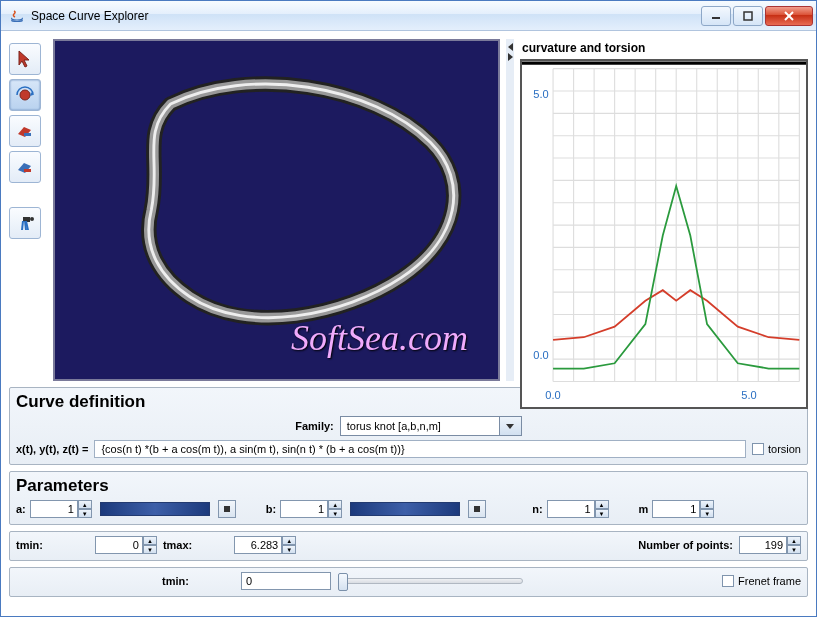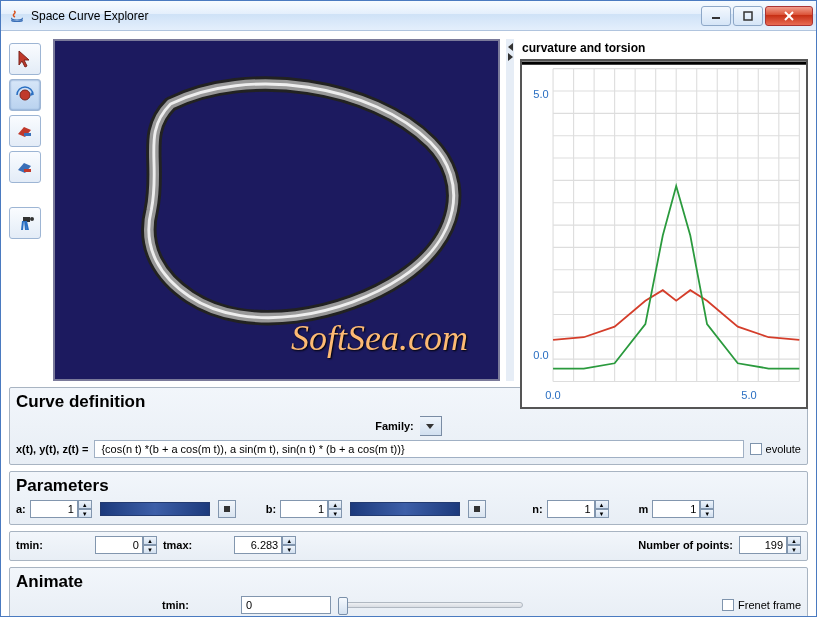--- a/index.html
+++ b/index.html
@@ -49,21 +49,21 @@
     overflow: hidden;
   }
   .viewport svg { width: 100%; height: 100%; }
   .watermark {
     position: absolute;
     right: 30px;
     bottom: 20px;
     font-family: "Monotype Corsiva", cursive, serif;
     font-style: italic;
     font-size: 36px;
-    color: #fdba74;
+    color: #f0abfc;
     text-shadow: 1px 1px 2px #000;
     pointer-events: none;
   }
 
   .splitter { width:8px; background:#e6edf6; display:flex; flex-direction:column; align-items:center; justify-content:flex-start; gap:2px; padding-top:4px;}
   .split-arrow { width:0;height:0;border-top:4px solid transparent;border-bottom:4px solid transparent; }
   .split-arrow.left{border-right:5px solid #333;}
   .split-arrow.right{border-left:5px solid #333;}
 
   .chart-panel { width: 288px; display:flex; flex-direction:column; }
@@ -249,33 +249,34 @@
           </svg>
       </div>
     </div>
   </div>
 
   <div class="section">
     <div class="section-title">Curve definition</div>
     <div class="row center">
       <label class="lbl bold">Family:</label>
       <div class="combo">
+        <div class="combo-field">torus knot [a,b,n,m]</div>
         <div class="combo-btn">
             <div class="tri-down"></div>
           </div>
       </div>
     </div>
     <div class="formula-row">
       <label class="lbl bold">x(t), y(t), z(t) =</label>
       <div class="formula-input">
           <span>{cos(n t) *(b + a cos(m t)), a sin(m t), sin(n t) * (b + a cos(m t))}</span>
         </div>
       <div class="checkbox">
         <div class="chk"></div>
-        <span>evolute</span>
+        <span>torsion</span>
       </div>
     </div>
   </div>
 
   <div class="section">
     <div class="section-title">Parameters</div>
     <div class="row">
       <div class="param-group">
         <label class="lbl bold">a:</label>
         <div class="spinner">
@@ -356,21 +357,20 @@
         <input value="199" style="">
         <div class="spin-btns">
             <div class="spin-btn">▲</div>
             <div class="spin-btn">▼</div>
           </div>
       </div>
     </div>
   </div>
 
   <div class="section">
-    <div class="section-title">Animate</div>
     <div class="row">
       <div style="width:140px"></div>
       <label class="lbl bold">tmin:</label>
       <div style="width:40px"></div>
       <input class="time-input" value="0" style="">
       <div class="time-slider">
           <div class="time-thumb"></div>
         </div>
       <div style="flex:1"></div>
       <div class="checkbox">

